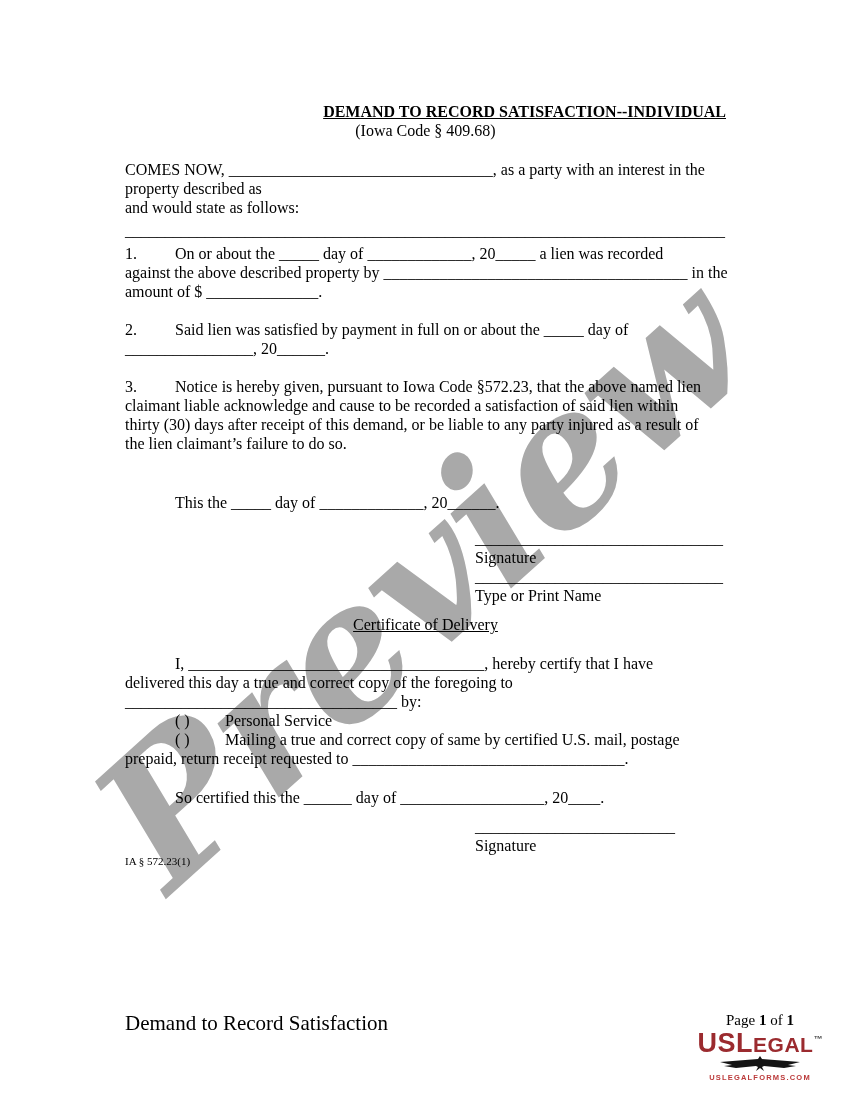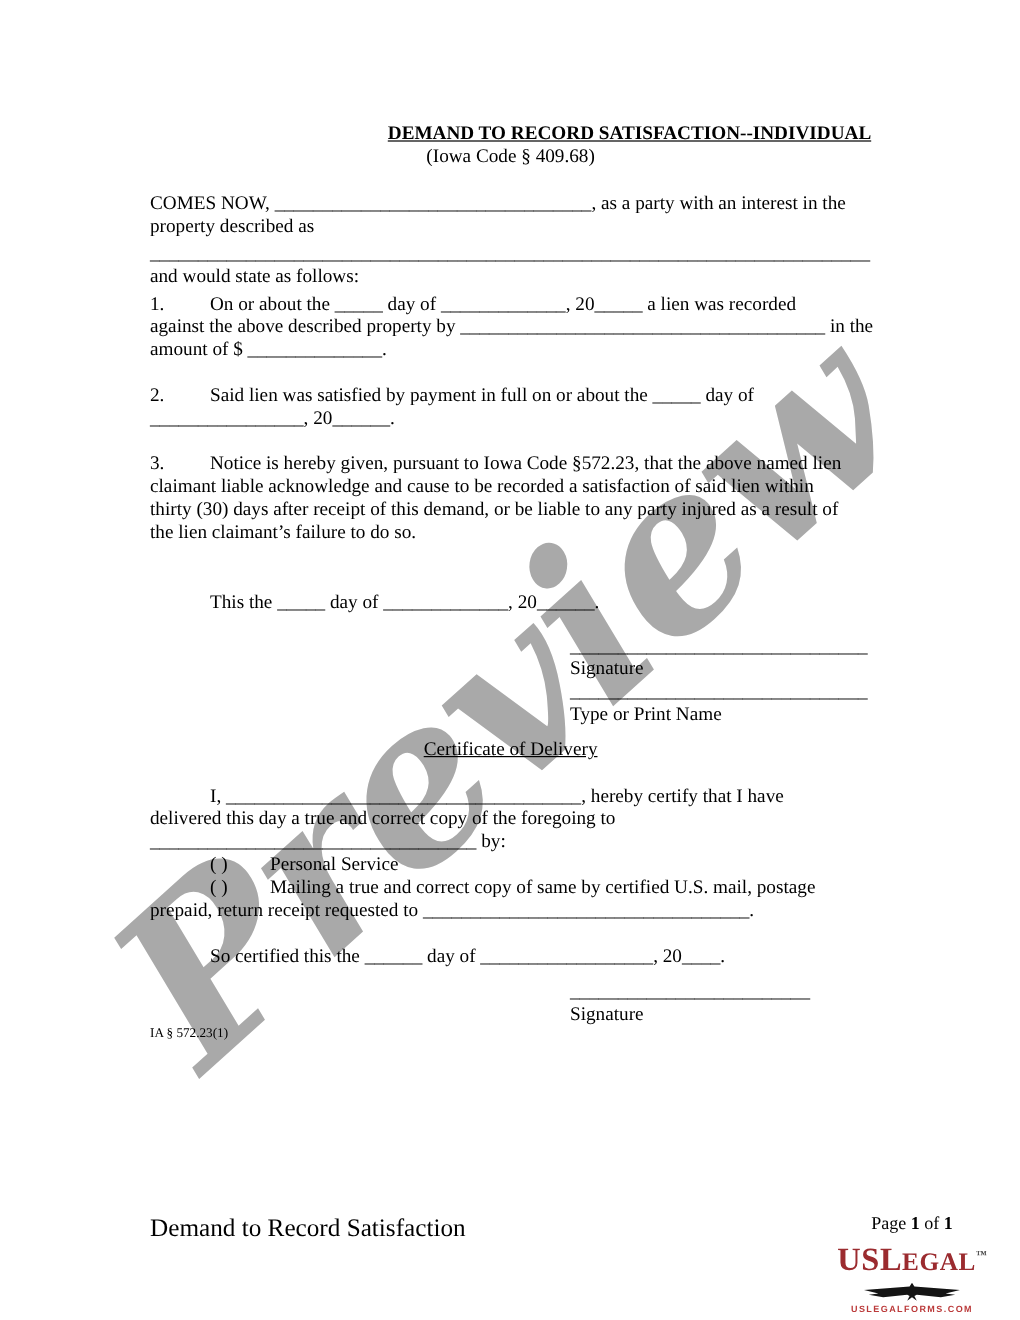--- a/index.html
+++ b/index.html
@@ -20,21 +20,21 @@
   .doc-title { text-align:right; font-weight:bold; text-decoration:underline; line-height:19px; white-space:pre; }
   .doc-subtitle { text-align:center; line-height:19px; white-space:pre; }
   .sig-block { margin-left:350px; }
   .cert-head { text-align:center; line-height:19px; }
   .cert-head span { text-decoration:underline; }
   .code-ref { font-size:11px; line-height:13px; }
   .footer-left { position:absolute; left:125px; top:1014px; font-size:21px; line-height:18px; z-index:2; }
   .footer-right { position:absolute; right:24px; top:1012px; width:132px; text-align:center; z-index:2; }
   .page-line { font-size:15px; line-height:17px; }
   .page-line .pnum { font-weight:bold; }
-  .brand-line { line-height:32px; color:#9b2b2f; font-weight:bold; font-family:Liberation Serif, serif; white-space:nowrap; }
+  .brand-line { line-height:20px; color:#9b2b2f; font-weight:bold; font-family:Liberation Sans, sans-serif; white-space:nowrap; }
   .brand-main { font-size:27px; letter-spacing:0.5px; }
   .brand-rest { font-size:21px; letter-spacing:0.5px; }
   .brand-tm { font-size:9px; color:#444; vertical-align:10px; font-weight:bold; }
   .eagle { display:block; margin:-1px auto 0 auto; }
   .brand-tagline {
     margin-top:1px; font-family:"Liberation Sans",sans-serif; font-weight:bold;
     font-size:7.5px; letter-spacing:1.2px; color:#bb3a3a; white-space:nowrap;
   }
 </style>
 </head>
@@ -45,22 +45,22 @@
   <div class="watermark">Preview</div>
 
   <div class="content">
     <div class="doc-title">DEMAND TO RECORD SATISFACTION--INDIVIDUAL</div>
     <div class="doc-subtitle">(Iowa Code § 409.68)</div>
 
     <div style="margin-top:20px;">
       <div class="ln">COMES NOW, _________________________________, as a party with an interest in the</div>
       <div class="ln">property described as</div>
     </div>
+    <div class="ln">and would state as follows:</div>
     <div class="ln" style="margin-top:4px;">___________________________________________________________________________</div>
-    <div class="ln">and would state as follows:</div>
 
     <div style="margin-top:4px;">
       <div class="ln">1.	On or about the _____ day of _____________, 20_____ a lien was recorded</div>
       <div class="ln">against the above described property by ______________________________________ in the</div>
       <div class="ln">amount of $ ______________.</div>
     </div>
 
     <div style="margin-top:19px;">
       <div class="ln">2.	Said lien was satisfied by payment in full on or about the _____ day of</div>
       <div class="ln">________________, 20______.</div>

